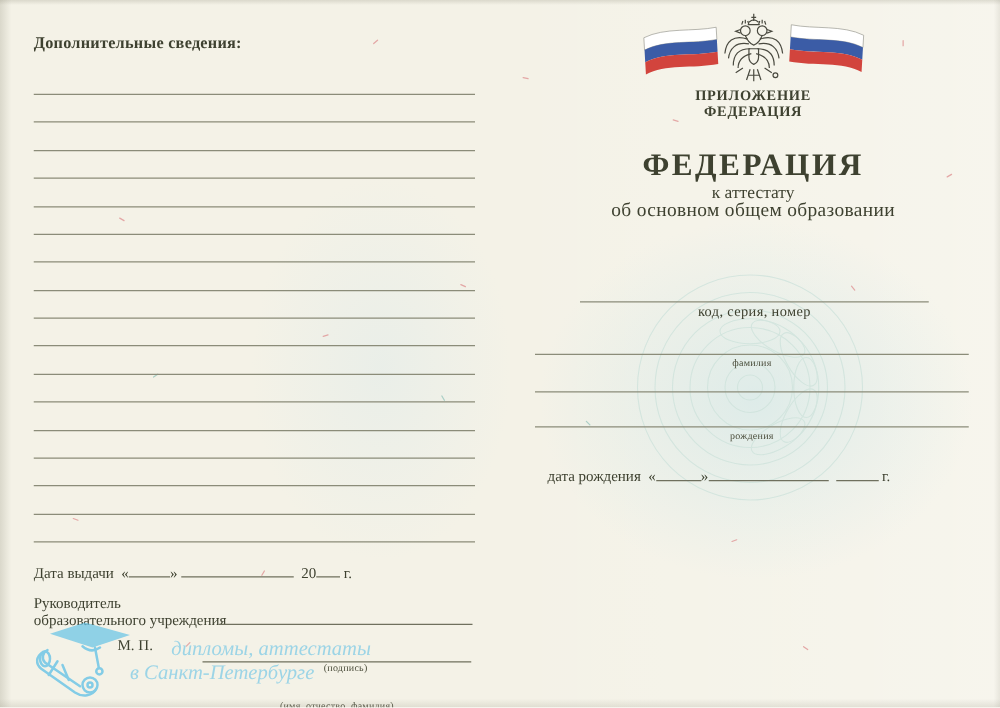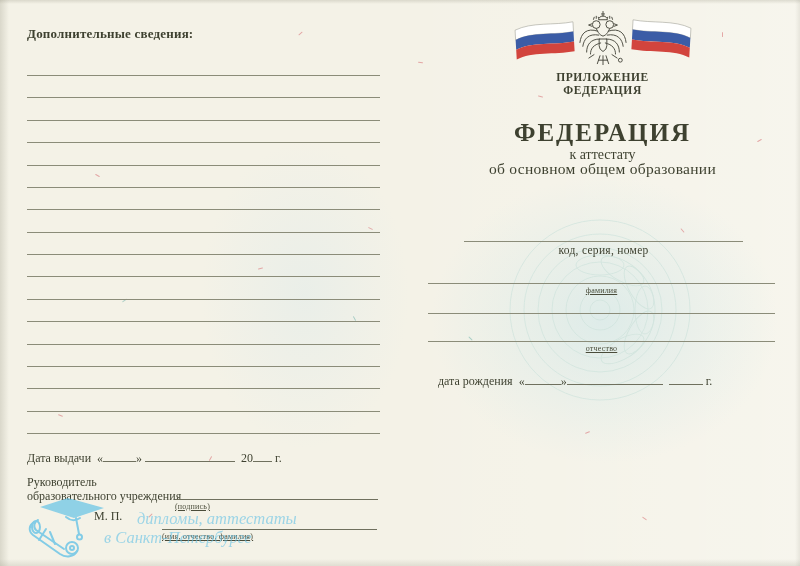--- a/index.html
+++ b/index.html
@@ -20,23 +20,23 @@
 
   .fiber{position:absolute;width:5px;height:1px;border-radius:1px;background:#e09a9a;opacity:.85;}
   .fiber.teal{background:#9fc9c0;}
 
   
   .lp-heading{position:absolute;left:27px;top:26px;width:353px;text-align:left;
     font-size:13px;font-weight:bold;letter-spacing:.2px;color:var(--ink,#3e4130);}
   .rule{position:absolute;left:27px;width:353px;height:0;border-top:1px solid var(--rule-line,#8b8c79);}
   .doc-text{position:absolute;font-size:12px;color:var(--ink,#3e4130);white-space:nowrap;}
   .blank{display:inline-block;height:11px;border-bottom:1px solid var(--blank-line,#6f705e);vertical-align:baseline;}
-  .caption{font-size:8px;color:var(--caption-ink,#4a4c3a);text-align:center;letter-spacing:.2px;text-decoration:underline;}
+  .caption{font-size:8px;color:var(--caption-ink,#4a4c3a);text-align:center;letter-spacing:.2px;}
   .sig-line{position:absolute;height:0;border-top:1px solid var(--blank-line,#6f705e);}
-  .sig-caption{position:absolute;text-align:left;}
+  .sig-caption{position:absolute;text-align:center;margin-top:28px;}
 
   
   .rp-center{position:absolute;left:430px;width:345px;text-align:center;color:var(--ink,#3e4130);}
   .country{font-size:11.5px;font-weight:bold;letter-spacing:.6px;}
   .rp-title{font-size:25px;font-weight:bold;letter-spacing:2px;}
   .rp-sub1{font-size:14px;}
   .rp-sub2{font-size:15.5px;letter-spacing:.3px;font-family:Liberation Serif, serif;}
   .field-group{position:absolute;left:428px;width:347px;}
   .field-line{width:100%;height:0;border-top:1px solid var(--rule-line,#8b8c79);}
   .field-caption{margin-top:2px;}
@@ -207,21 +207,21 @@
 
     <div class="field-group" style="top:283px;">
       <div class="field-line"></div>
       <div class="field-caption caption">фамилия</div>
     </div>
     <div class="field-group" style="top:313px;">
       <div class="field-line"></div>
     </div>
     <div class="field-group" style="top:341px;">
       <div class="field-line"></div>
-      <div class="field-caption caption">отчество</div>
+      <div class="field-caption caption">рождения</div>
     </div>
 
     <div class="doc-text" style="left:438px;top:373px;">
       <span>дата рождения</span>&nbsp;&nbsp;<span>«</span><span class="blank" style="width:36px;"></span><span>»</span><span class="blank" style="width:96px;"></span>&nbsp;&nbsp;<span class="blank" style="width:34px;"></span>&nbsp;<span>г.</span>
     </div>
   </div>
 
   <div class="watermark">
     <svg class="wm-icon" viewBox="0 0 86 66">
       <path class="solid" d="M42,2 L78,12 L48,22 L14,11 Z"></path>

